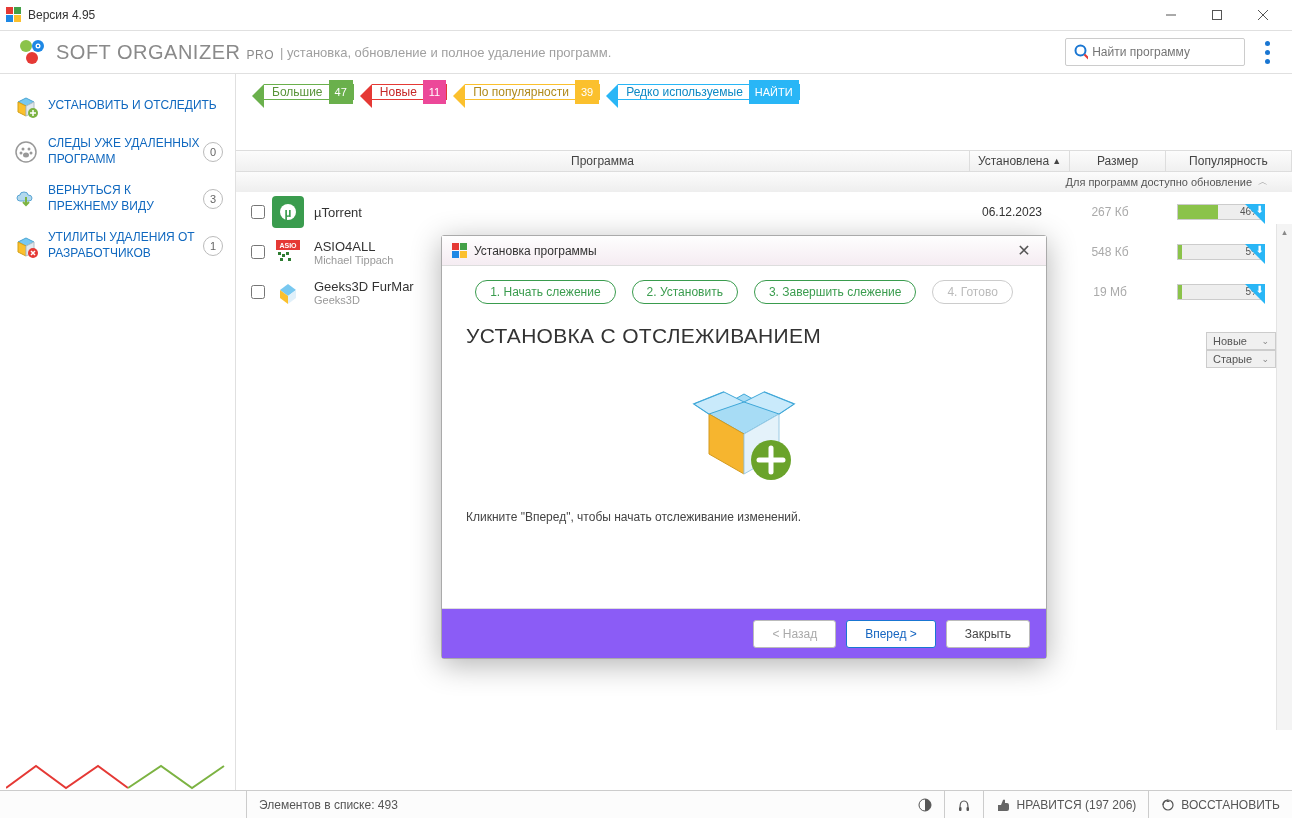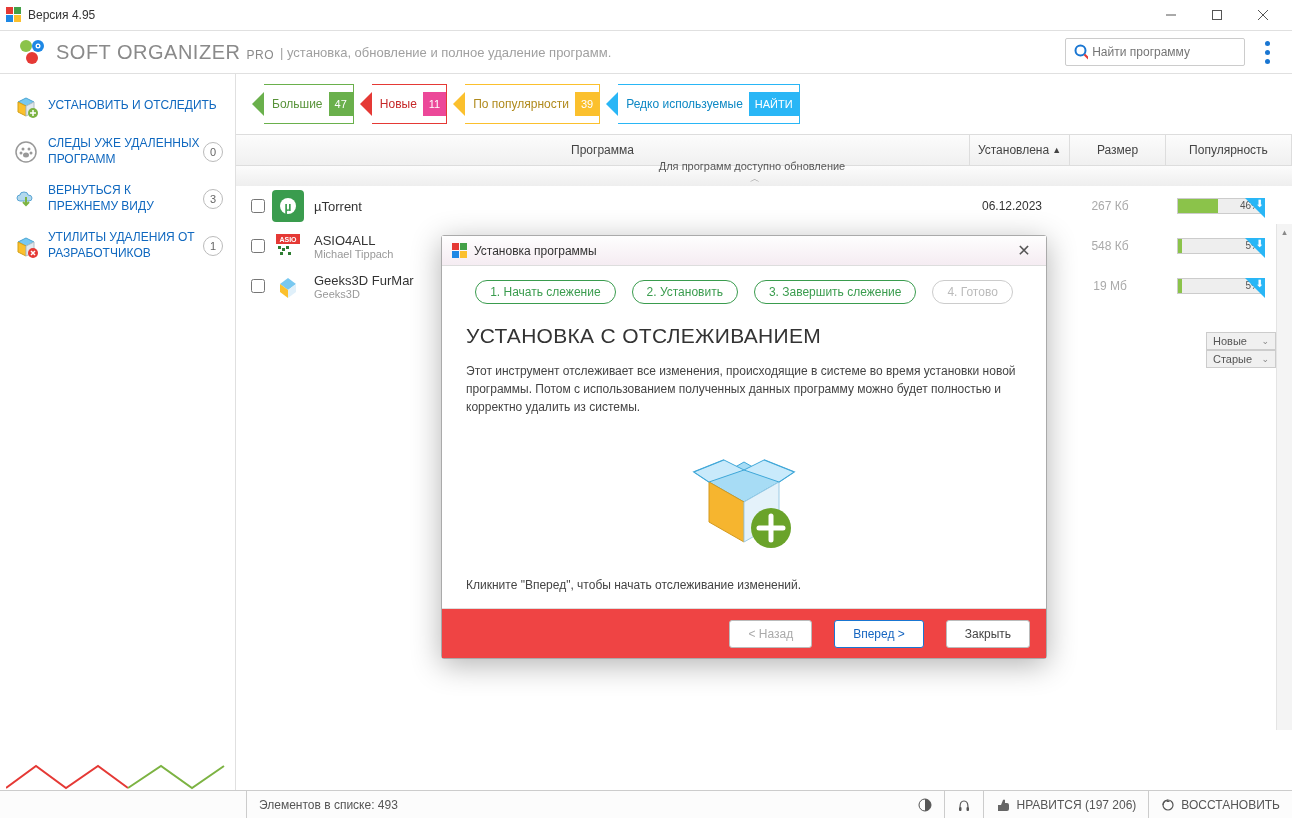--- a/index.html
+++ b/index.html
@@ -20,35 +20,35 @@
 .menu-dots{margin-left:16px;display:flex;flex-direction:column;gap:4px;padding:4px;}
 .menu-dots span{width:5px;height:5px;border-radius:50%;background:#1976d2;}
 .content{display:flex;height:716px;}
 .sidebar{width:236px;border-right:1px solid #e0e0e0;padding:10px 0;}
 .side-item{display:flex;align-items:center;padding:8px 12px;cursor:pointer;}
 .side-icon{width:28px;height:28px;display:flex;align-items:center;justify-content:center;margin-right:8px;flex-shrink:0;}
 .side-text{font-size:12px;color:#1068bf;line-height:1.3;flex:1;}
 .side-badge{width:20px;height:20px;border:1px solid #bbb;border-radius:10px;display:flex;align-items:center;justify-content:center;font-size:11px;color:#666;}
 .main{flex:1;display:flex;flex-direction:column;position:relative;}
 .filters{display:flex;gap:6px;padding:10px 16px;}
-.fc{display:flex;align-items:center;height:40px;font-size:12px;}
+.fc{display:flex;align-items:flex-start;height:16px;font-size:12px;}
 .fc-arrow{width:0;height:0;border-top:12px solid transparent;border-bottom:12px solid transparent;border-right:12px solid;}
 .fc-box{display:flex;align-items:center;height:100%;padding:0 8px;border-top:1px solid;border-bottom:1px solid;border-right:1px solid;gap:6px;}
 .fc-count{color:#fff;padding:2px 6px;font-size:11px;margin-right:-8px;height:24px;display:flex;align-items:center;}
 .fc1 .fc-arrow{border-right-color:#6ab04c;}.fc1 .fc-box{border-color:#6ab04c;color:#589339;}.fc1 .fc-count{background:#6ab04c;}
 .fc2 .fc-arrow{border-right-color:#e53935;}.fc2 .fc-box{border-color:#e53935;color:#c62828;}.fc2 .fc-count{background:#ec4899;}
 .fc3 .fc-arrow{border-right-color:#fbc02d;}.fc3 .fc-box{border-color:#fbc02d;color:#b08a1c;}.fc3 .fc-count{background:#fbc02d;}
 .fc4 .fc-arrow{border-right-color:#29b6f6;}.fc4 .fc-box{border-color:#29b6f6;color:#0d88c4;}.fc4 .fc-count{background:#29b6f6;}
-.table-head{display:flex;background:linear-gradient(#fcfcfc,#f0f0f0);border-top:1px solid #ddd;border-bottom:1px solid #ddd;height:32px;font-size:12px;color:#444;}
+.table-head{display:flex;background:linear-gradient(#fcfcfc,#f0f0f0);border-top:1px solid #ddd;border-bottom:1px solid #ddd;height:22px;font-size:12px;color:#444;margin-top:40px;}
 .th{display:flex;align-items:center;justify-content:center;border-right:1px solid #ddd;}
 .th-prog{flex:1;}
 .th-inst{width:100px;}
 .th-size{width:96px;}
 .th-pop{width:126px;}
-.update-banner{background:linear-gradient(#fcfcfc,#eeeeee);height:20px;font-size:11px;color:#555;display:flex;align-items:center;justify-content:flex-end;padding-right:24px;flex-direction:column;}
+.update-banner{background:linear-gradient(#fcfcfc,#eeeeee);height:20px;font-size:11px;color:#555;display:flex;align-items:center;justify-content:flex-end;padding-right:24px;}
 .update-banner .chev{margin-left:6px;font-size:10px;color:#888;}
 .prog-row{display:flex;align-items:center;height:40px;padding:0 8px;}
 .chk{width:28px;display:flex;justify-content:center;}
 .chk input{width:14px;height:14px;}
 .app-ico{width:32px;height:32px;margin-right:10px;display:flex;align-items:center;justify-content:center;border-radius:4px;}
 .prog-name{flex:1;}
 .prog-name .pn{font-size:13px;color:#333;}
 .prog-name .pv{font-size:11px;color:#999;}
 .col-date{width:100px;text-align:center;font-size:12px;color:#333;}
 .col-size{width:96px;text-align:center;font-size:12px;color:#aaa;}
@@ -66,21 +66,21 @@
 .modal-title-text{font-size:12px;color:#333;}
 .modal-close{margin-left:auto;font-size:16px;color:#555;cursor:pointer;width:24px;text-align:center;}
 .modal-steps{display:flex;gap:16px;padding:14px 14px;justify-content:center;}
 .step{border:1px solid #3a9c4e;border-radius:14px;height:24px;padding:0 14px;display:flex;align-items:center;font-size:12px;color:#3a9c4e;}
 .step.inactive{border-color:#ccc;color:#bbb;}
 .modal-body{padding:6px 24px;flex:1;}
 .modal-h{font-size:21px;font-weight:300;color:#333;letter-spacing:0.3px;margin-bottom:14px;}
 .modal-p{font-size:12px;color:#444;line-height:1.5;}
 .modal-img{display:flex;justify-content:center;margin:26px 0;}
 .modal-hint{font-size:12px;color:#444;}
-.modal-foot{height:50px;border-top:1px solid #ddd;display:flex;align-items:center;justify-content:flex-end;gap:22px;padding:0 16px;background:#ef4444;}
+.modal-foot{height:50px;border-top:1px solid #ddd;display:flex;align-items:center;justify-content:flex-end;gap:10px;padding:0 16px;background:#8b5cf6;}
 .btn{height:28px;padding:0 18px;border:1px solid #bbb;border-radius:3px;background:#fff;font-size:12px;color:#444;cursor:pointer;}
 .btn.disabled{color:#aaa;}
 .btn.primary{border-color:#1976d2;color:#1565c0;border-width:1.5px;}
 .statusbar{position:absolute;bottom:0;left:0;right:0;height:28px;border-top:1px solid #ccc;display:flex;align-items:center;font-size:12px;color:#555;background:#fcfcfc;padding-left:11px;}
 .status-seg{padding:0 12px;border-right:1px solid #ccc;height:100%;display:flex;align-items:center;gap:6px;}
 .spark{position:absolute;bottom:28px;left:6px;}
 .scroll-stub{position:absolute;right:0;top:150px;width:16px;bottom:60px;background:#f4f4f4;border-left:1px solid #e4e4e4;}
 .scroll-up{position:absolute;top:0;width:100%;height:16px;display:flex;align-items:center;justify-content:center;font-size:9px;color:#888;}
 </style>
 </head>
@@ -386,21 +386,20 @@
     <span class="modal-close">✕</span>
   </div>
   <div class="modal-steps">
     <div class="step">1. Начать слежение</div>
     <div class="step">2. Установить</div>
     <div class="step">3. Завершить слежение</div>
     <div class="step inactive">4. Готово</div>
   </div>
   <div class="modal-body">
     <div class="modal-h">УСТАНОВКА С ОТСЛЕЖИВАНИЕМ</div>
-    <div class="modal-p">Этот инструмент отслеживает все изменения, происходящие в системе во время установки новой программы. Потом с использованием полученных данных программу можно будет полностью и корректно удалить из системы.</div>
     <div class="modal-img">
       <svg width="110" height="110">
         <path d="M20 40 L55 20 L90 40 L55 60 Z" fill="#a7dcf5" stroke="#3fa7d8" stroke-width="1"></path>
         <path d="M20 40 L55 60 L55 100 L20 80 Z" fill="#f6b52f" stroke="#d49a1f"></path>
         <path d="M90 40 L55 60 L55 100 L90 80 Z" fill="#e4f2fa" stroke="#9ccbe4"></path>
         <path d="M20 40 L5 30 L35 18 M90 40 L105 30 L75 18" fill="none" stroke="#3fa7d8" stroke-width="1.5"></path>
         <path d="M5 30 L35 18 L55 28 L20 40 Z" fill="#c9eafb" stroke="#3fa7d8"></path>
         <path d="M105 30 L75 18 L55 28 L90 40 Z" fill="#c9eafb" stroke="#3fa7d8"></path>
         <circle cx="82" cy="86" r="20" fill="#6aa32a"></circle>
         <path d="M82 74 L82 98 M70 86 L94 86" stroke="#fff" stroke-width="5" stroke-linecap="round"></path>

